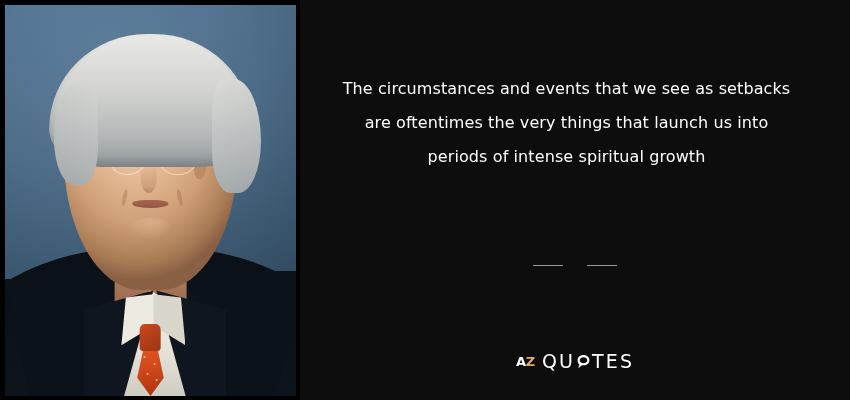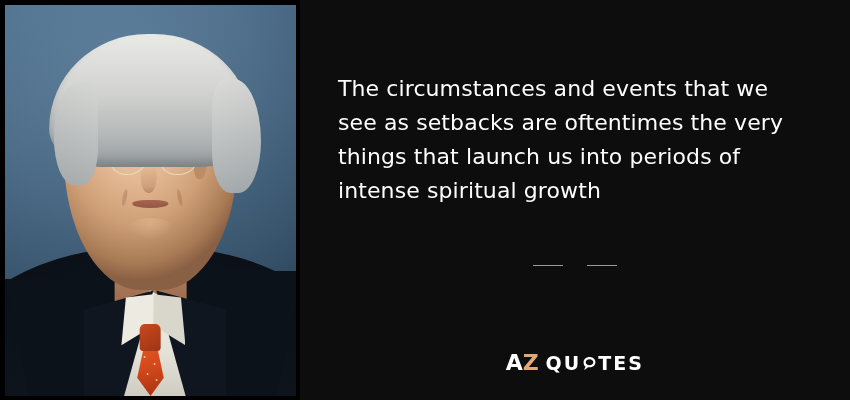--- a/index.html
+++ b/index.html
@@ -339,23 +339,23 @@
     top: 0;
     right: 0;
     height: 400px;
     background: #0d0d0d;
   }
   .quote-text {
     position: absolute;
     left: 38px;
     right: 55px;
     top: 72px;
-    text-align: left;
+    text-align: center;
     color: #fdfdfd;
-    font-size: 22px;
+    font-size: 16px;
     line-height: 34px;
     font-weight: 400;
     letter-spacing: 0.1px;
     font-family: "DejaVu Sans", "Liberation Sans", sans-serif;
   }
   .attribution {
     position: absolute;
     left: 0;
     right: 0;
     top: 256px;
@@ -384,33 +384,33 @@
   .logo {
     position: absolute;
     left: 0;
     right: 0;
     top: 350px;
     text-align: center;
     white-space: nowrap;
     font-family: "DejaVu Sans", "Liberation Sans", sans-serif;
   }
   .logo-az {
-    font-size: 22px;
+    font-size: 13px;
     font-weight: 700;
     letter-spacing: -0.2px;
     vertical-align: middle;
   }
   .logo-a { color: #ffffff; }
   .logo-z { color: #e0a877; }
   .logo-word {
     display: inline-block;
     vertical-align: middle;
     margin-left: 7px;
     font-size: 19px;
-    font-weight: 700;
+    font-weight: 400;
     letter-spacing: 2.1px;
     color: #ffffff;
   }
   .logo-bubble {
     position: relative;
     display: inline-block;
     width: 15px;
     height: 15px;
     vertical-align: middle;
     margin: 0 1px;

